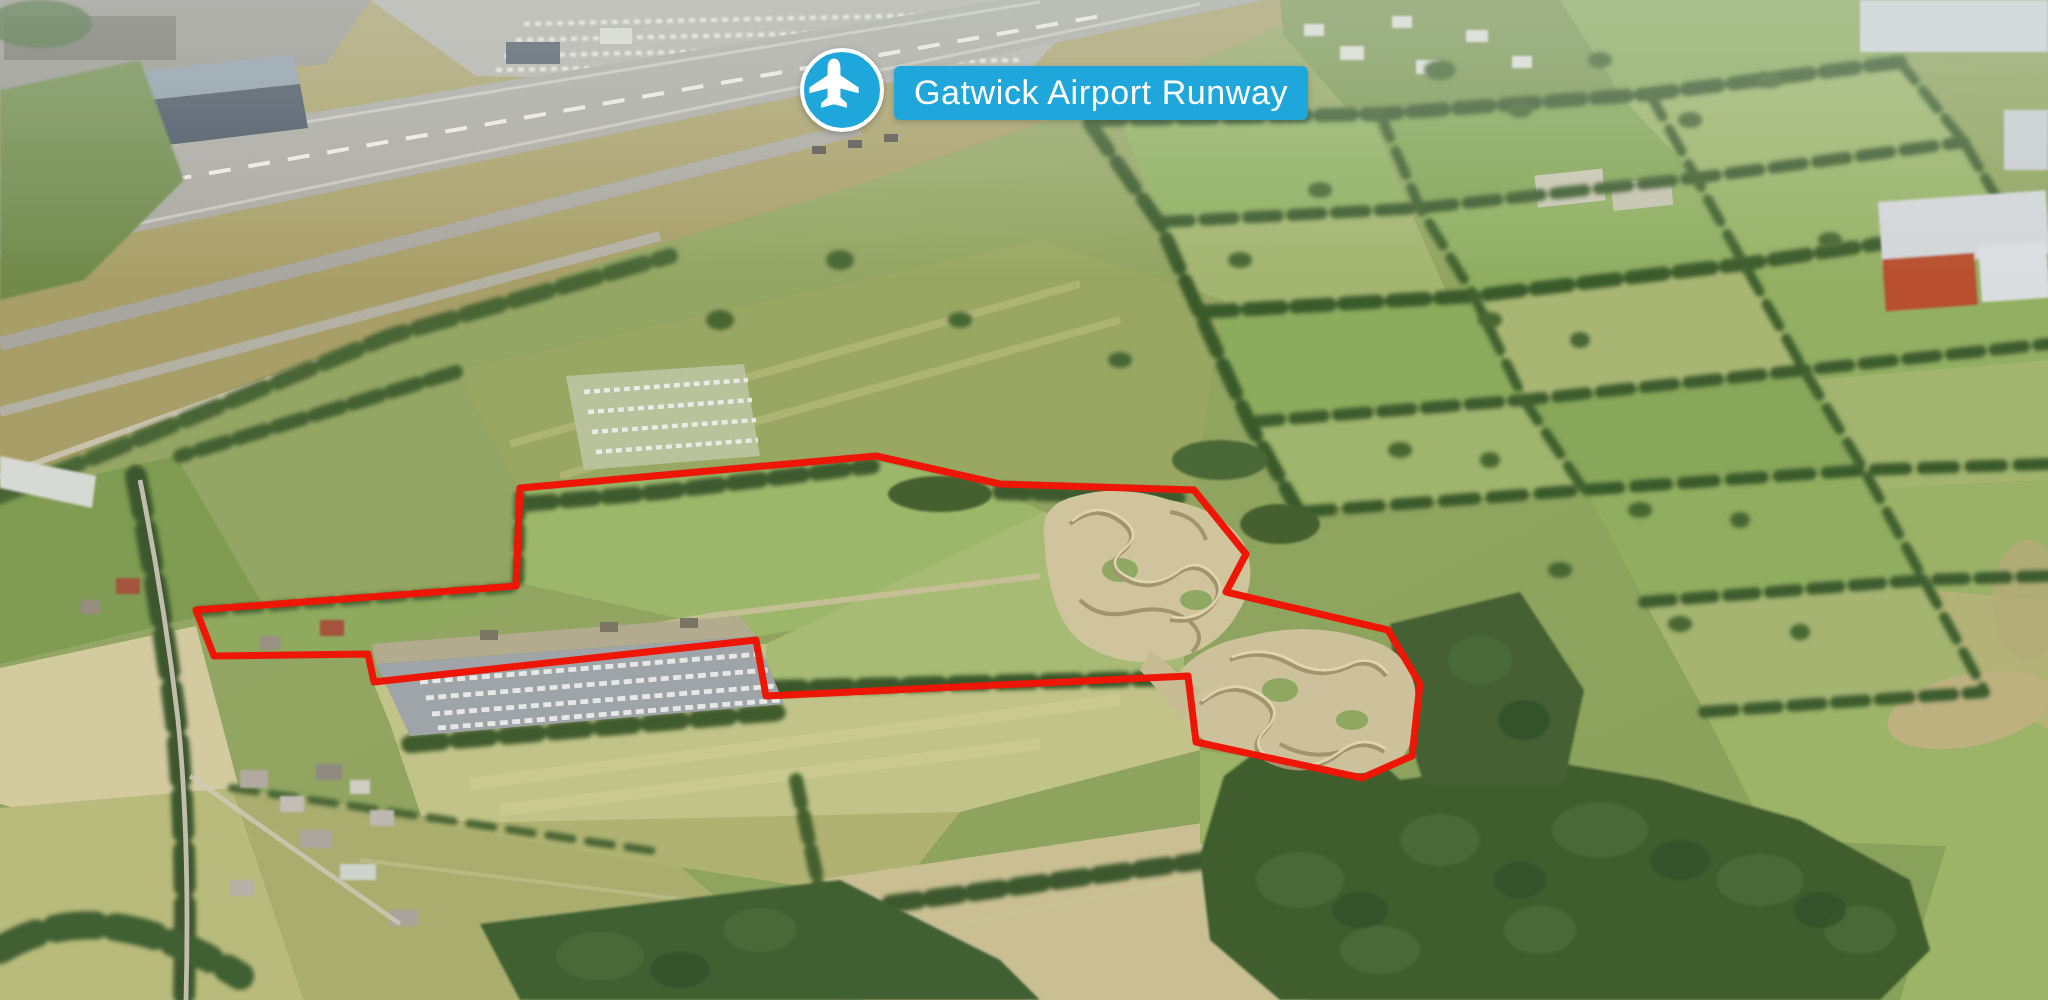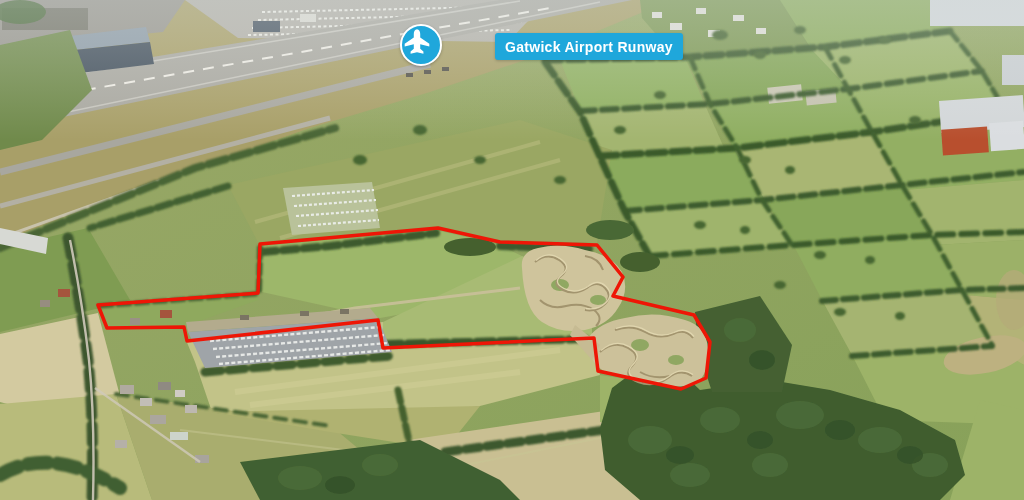--- a/index.html
+++ b/index.html
@@ -3,22 +3,22 @@
 <meta charset="utf-8">
 <style>
   html,body{margin:0;padding:0;background:#222;}
   .screen{position:relative;width:1024px;height:500px;overflow:hidden;font-family:"Liberation Sans",sans-serif;}
   .screen svg{position:absolute;left:0;top:0;}
   .annotation{position:absolute;left:0;top:0;width:100%;height:100%;pointer-events:none;}
   .annotation-badge{position:absolute;left:400px;top:24px;width:42px;height:42px;border-radius:50%;
     border:2.5px solid #fff;box-sizing:border-box;display:flex;align-items:center;justify-content:center;
     box-shadow:0 1px 3px rgba(0,0,0,.25);}
   .annotation-label{position:absolute;left:447px;top:33px;height:27px;display:flex;align-items:center;
-    padding:0 10px;border-radius:3px;font-weight:bold;font-size:14px;letter-spacing:.3px;white-space:nowrap;
-    box-shadow:0 1px 3px rgba(0,0,0,.2);margin-left:48px;}
+    padding:0 10px;border-radius:3px;font-weight:normal;font-size:17px;letter-spacing:.3px;white-space:nowrap;
+    box-shadow:0 1px 3px rgba(0,0,0,.2);}
 </style>
 </head>
 <body>
 
 <div class="screen">
 
 <svg width="1024" height="500" viewBox="0 0 1024 500">
   <defs>
     <linearGradient id="bg" x1="0" y1="0" x2="1" y2="1">
       <stop offset="0" stop-color="#9aa868"></stop>

